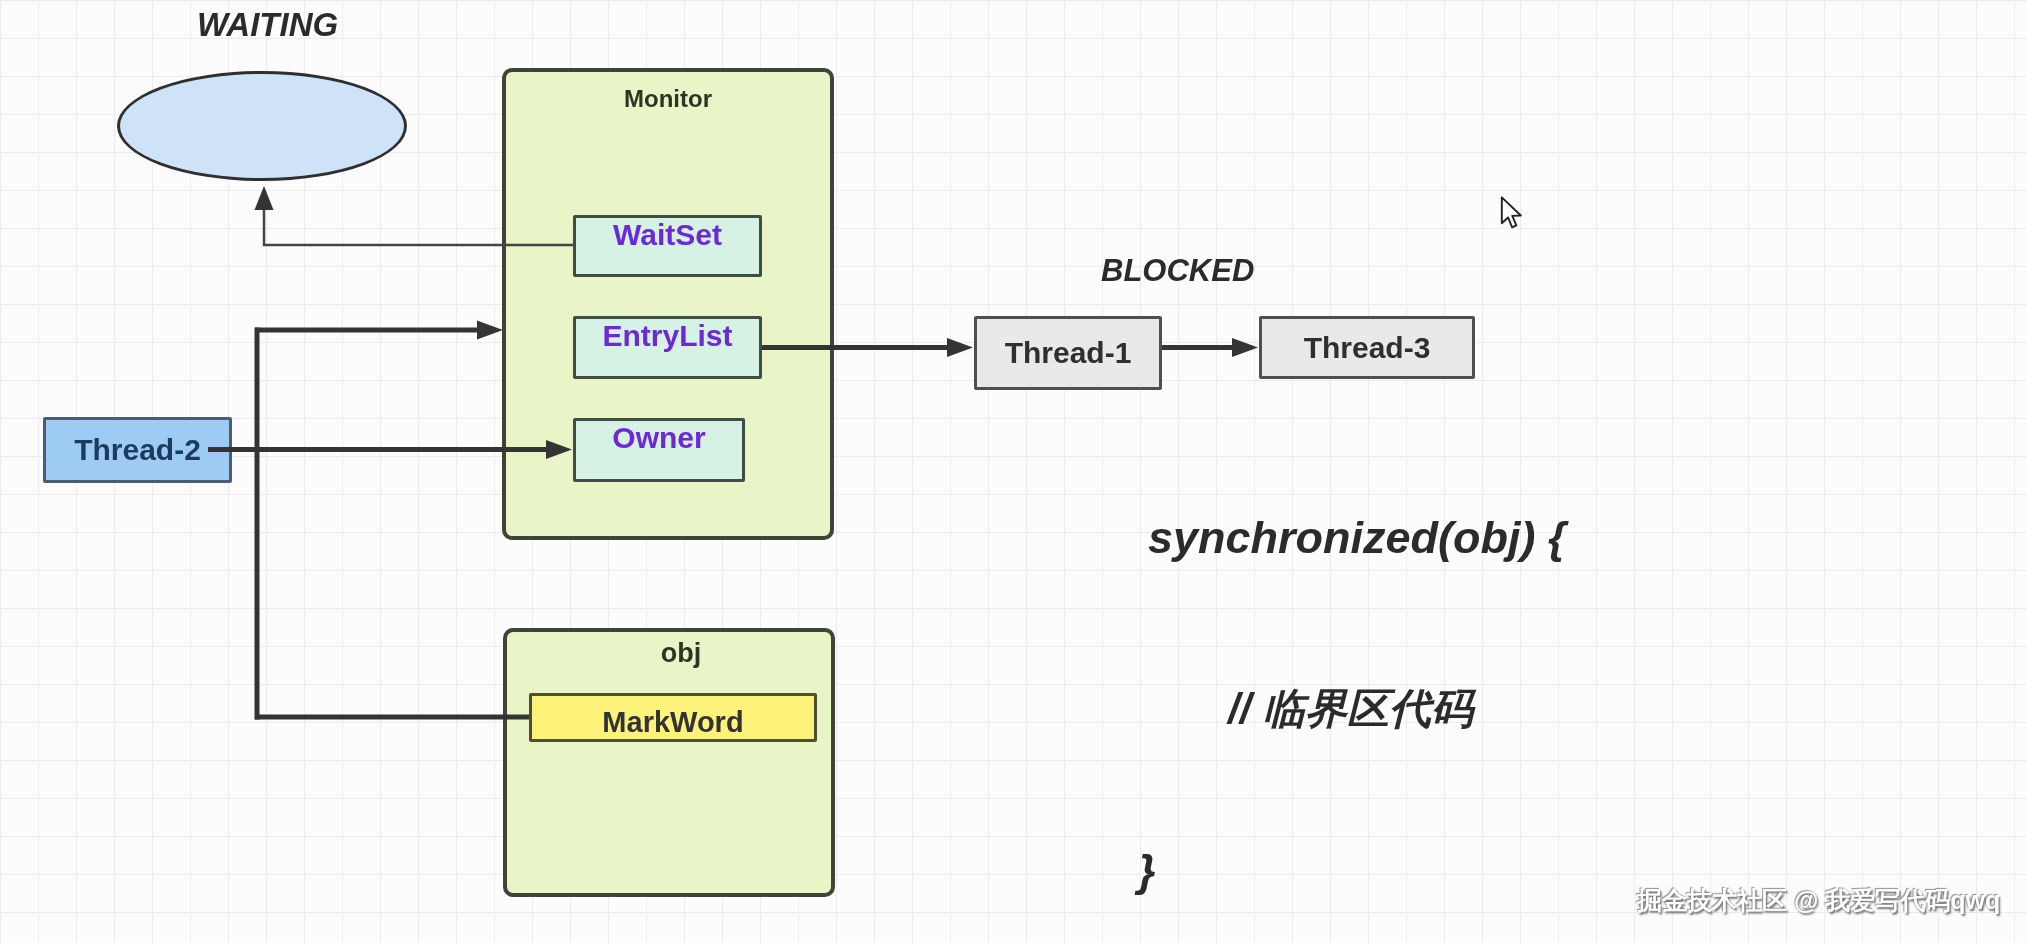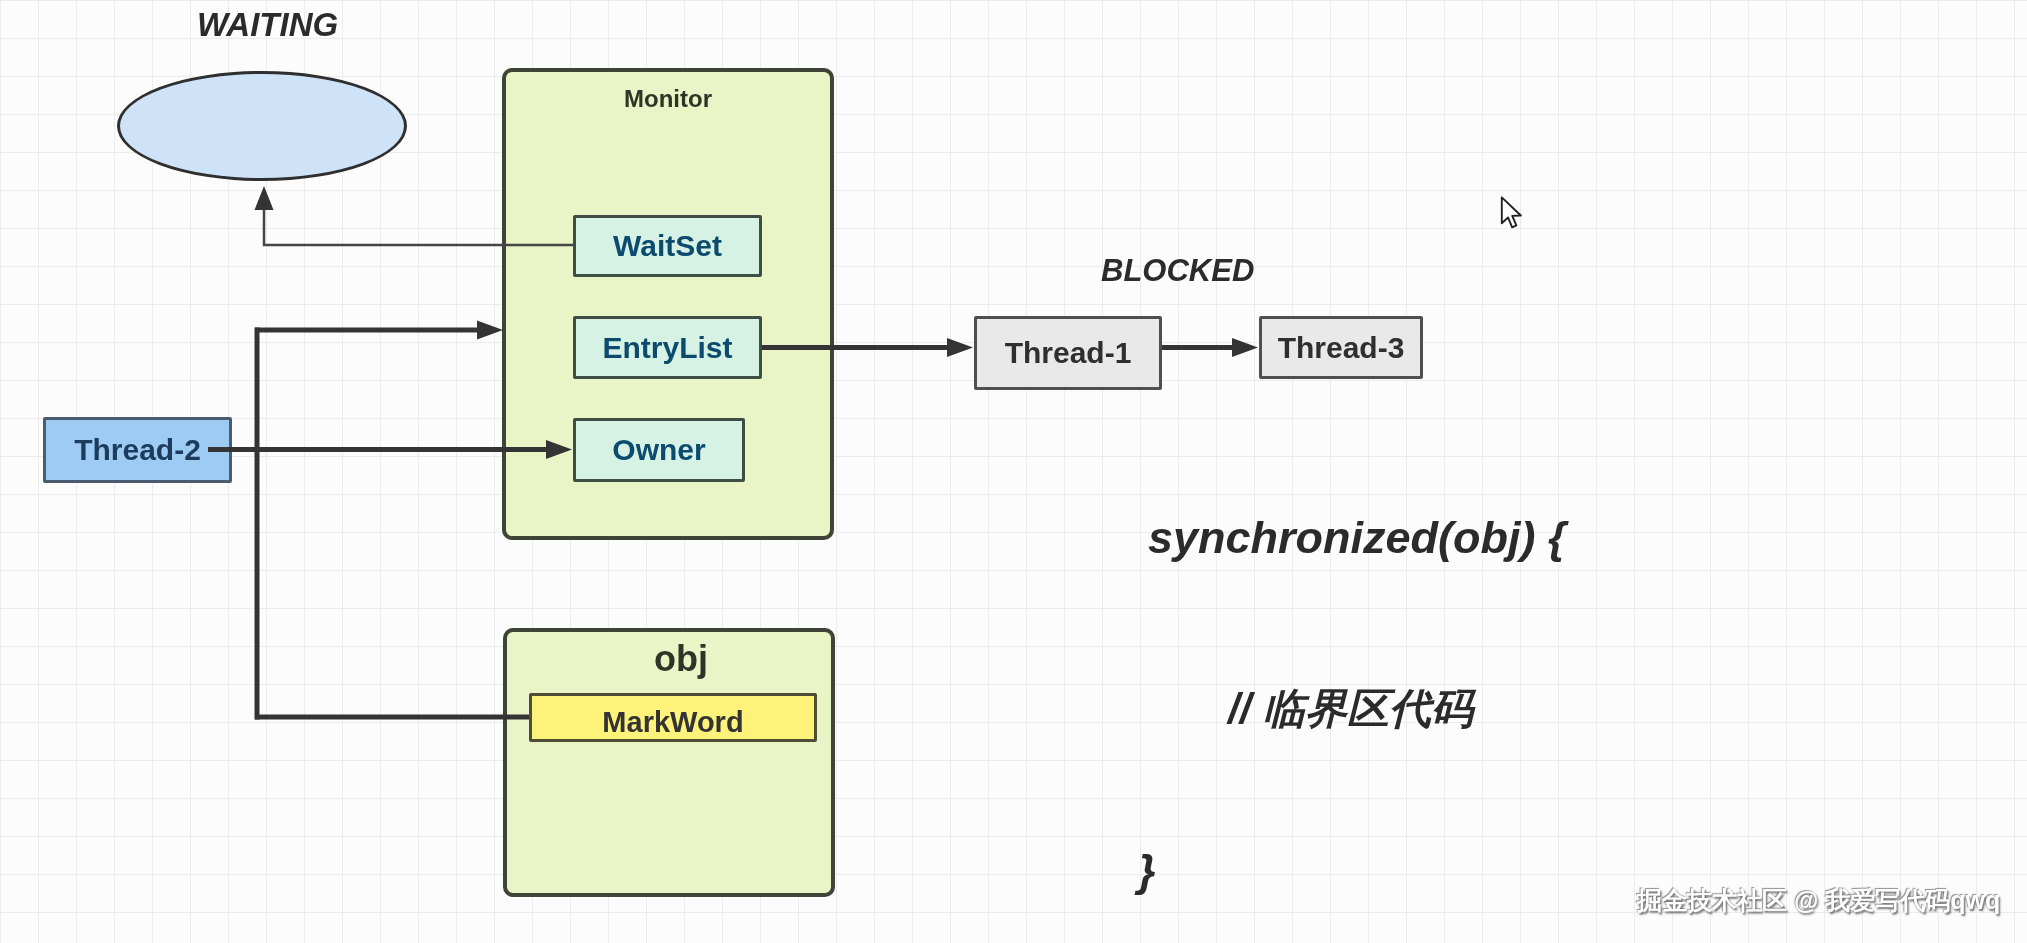--- a/index.html
+++ b/index.html
@@ -32,22 +32,22 @@
   .container-title{
     position:absolute;left:0;right:0;text-align:center;
     font-weight:bold;color:#2c3526;
   }
   
   .slot{
     background:#d5f2e5;
     border:3px solid #3e4e44;
     border-radius:2px;
     box-sizing:border-box;
-    display:flex;align-items:center;justify-content:center;
-    font-weight:bold;font-size:30px;color:#0c4a6e;
+    display:flex;justify-content:center;
+    font-weight:bold;font-size:30px;color:#6d28d9;
     z-index:4;
   }
   
   .thread{
     border-radius:2px;box-sizing:border-box;
     display:flex;align-items:center;justify-content:center;
     font-weight:bold;font-size:30px;
     z-index:4;
   }
   .thread.blue{background:#9dcbf4;border:3px solid #4a5d70;color:#1c3c5e;margin-left:24px;}
@@ -94,26 +94,26 @@
   </div>
 
   <div class="abs thread blue" style="left:19px;top:417px;width:189px;height:66px;">
     <span>Thread-2</span>
   </div>
 
   <div class="abs annot" style="left:1101px;top:253px;font-size:31px;">BLOCKED</div>
   <div class="abs thread gray" style="left:974px;top:316px;width:188px;height:74px;">
     <span>Thread-1</span>
   </div>
-  <div class="abs thread gray" style="left:1259px;top:316px;width:164px;height:63px;">
+  <div class="abs thread gray" style="left:1259px;top:316px;width:216px;height:63px;">
     <span>Thread-3</span>
   </div>
 
   <div class="abs container-box" style="left:503px;top:628px;width:332px;height:269px;">
-    <div class="container-title" style="top:6px;font-size:36px;padding-left:24px;">obj</div>
+    <div class="container-title" style="top:6px;font-size:27px;padding-left:24px;">obj</div>
   </div>
   <div class="abs mark" style="left:529px;top:693px;width:288px;height:49px;">
     <span>MarkWord</span>
   </div>
 
   <div class="abs annot" style="left:1148px;top:512px;font-size:45px;">synchronized(obj) {</div>
   <div class="abs annot" style="left:1228px;top:681px;font-size:42px;">// 临界区代码</div>
   <div class="abs annot" style="left:1138px;top:845px;font-size:45px;">}</div>
 
   <div class="abs watermark" style="left:1637px;top:884px;">掘金技术社区 @ 我爱写代码qwq</div>

